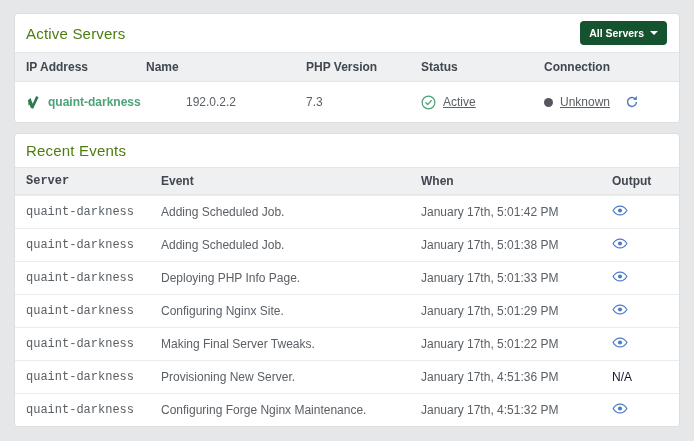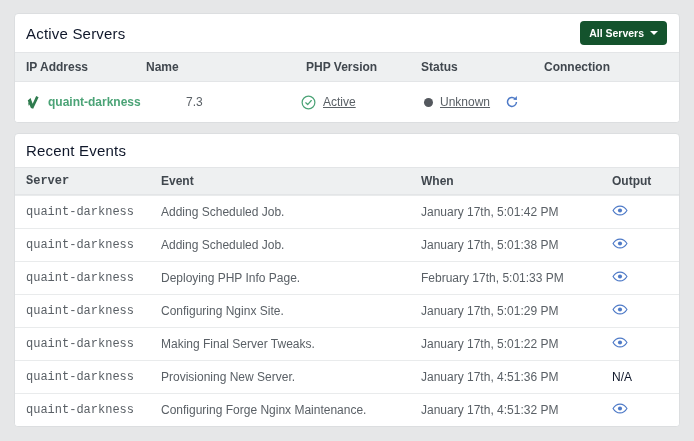--- a/index.html
+++ b/index.html
@@ -21,21 +21,21 @@
   }
   .panel + .panel { margin-top:10px; }
 
   .panel-head {
     display:flex; align-items:center; justify-content:space-between;
     padding:0 12px 0 11px;
   }
   .panel-head.tall { height:38px; }
   .panel-head.short { height:33px;align-items:center; }
   .panel-title {
-    font-size:15px; font-weight:400; color:#0f172a; letter-spacing:.2px;
+    font-size:15px; font-weight:400; color:#4d7c0f; letter-spacing:.2px;
   }
 
   .filter-btn {
     display:inline-flex; align-items:center; gap:6px;
     background:#14532d; color:#ffffff;
     border:none; border-radius:4px;
     font-family:"Liberation Sans", sans-serif;
     font-size:10.5px; font-weight:700;
     padding:6px 9px; cursor:pointer;
   }
@@ -115,20 +115,21 @@
     <div class="row trow">
       <div class="cell sv-c1 name-cell">
         <span>
           <svg width="14" height="15" viewBox="0 0 16 17">
             <path d="M2 6.2 L5.2 3.4 L7.6 9.8 L11.6 1.2 L14.4 2.6 L8.2 15.6 L5.6 14.8 Z" fill="#2f7b4e"></path>
             <path d="M2.4 7.8 L4.6 10.6 L3 12.2 Z" fill="#2f7b4e"></path>
           </svg>
         </span>
         <a class="server-link">quaint-darkness</a>
       </div>
+      <div class="cell sv-c2">192.0.2.2</div>
       <div class="cell sv-c3">7.3</div>
       <div class="cell sv-c4">
         <span class="with-icon">
           <span>
             <svg width="15" height="15" viewBox="0 0 16 16">
               <circle cx="8" cy="8" r="6.8" fill="none" stroke="#4ba376" stroke-width="1.3"></circle>
               <path d="M5.1 8.3 L7.1 10.2 L11 5.9" fill="none" stroke="#4ba376" stroke-width="1.3" stroke-linecap="round" stroke-linejoin="round"></path>
             </svg>
           </span>
           <span>Active</span>
@@ -185,21 +186,21 @@
             <path d="M1.2 6 C3.4 2.2 6 1 9 1 C12 1 14.6 2.2 16.8 6 C14.6 9.8 12 11 9 11 C6 11 3.4 9.8 1.2 6 Z" fill="none" stroke="#4e7ac7" stroke-width="1.3"></path>
             <circle cx="9" cy="6" r="2.3" fill="#4e7ac7"></circle>
           </svg>
         </button>
       </div>
     </div>
 
     <div class="row trow">
       <div class="cell ev-c1">quaint-darkness</div>
       <div class="cell ev-c2">Deploying PHP Info Page.</div>
-      <div class="cell ev-c3">February 17th, 5:01:33 PM</div>
+      <div class="cell ev-c3">January 17th, 5:01:33 PM</div>
       <div class="cell ev-c4">
         <button class="icon-btn">
           <svg width="16" height="11" viewBox="0 0 18 12">
             <path d="M1.2 6 C3.4 2.2 6 1 9 1 C12 1 14.6 2.2 16.8 6 C14.6 9.8 12 11 9 11 C6 11 3.4 9.8 1.2 6 Z" fill="none" stroke="#4e7ac7" stroke-width="1.3"></path>
             <circle cx="9" cy="6" r="2.3" fill="#4e7ac7"></circle>
           </svg>
         </button>
       </div>
     </div>
 

